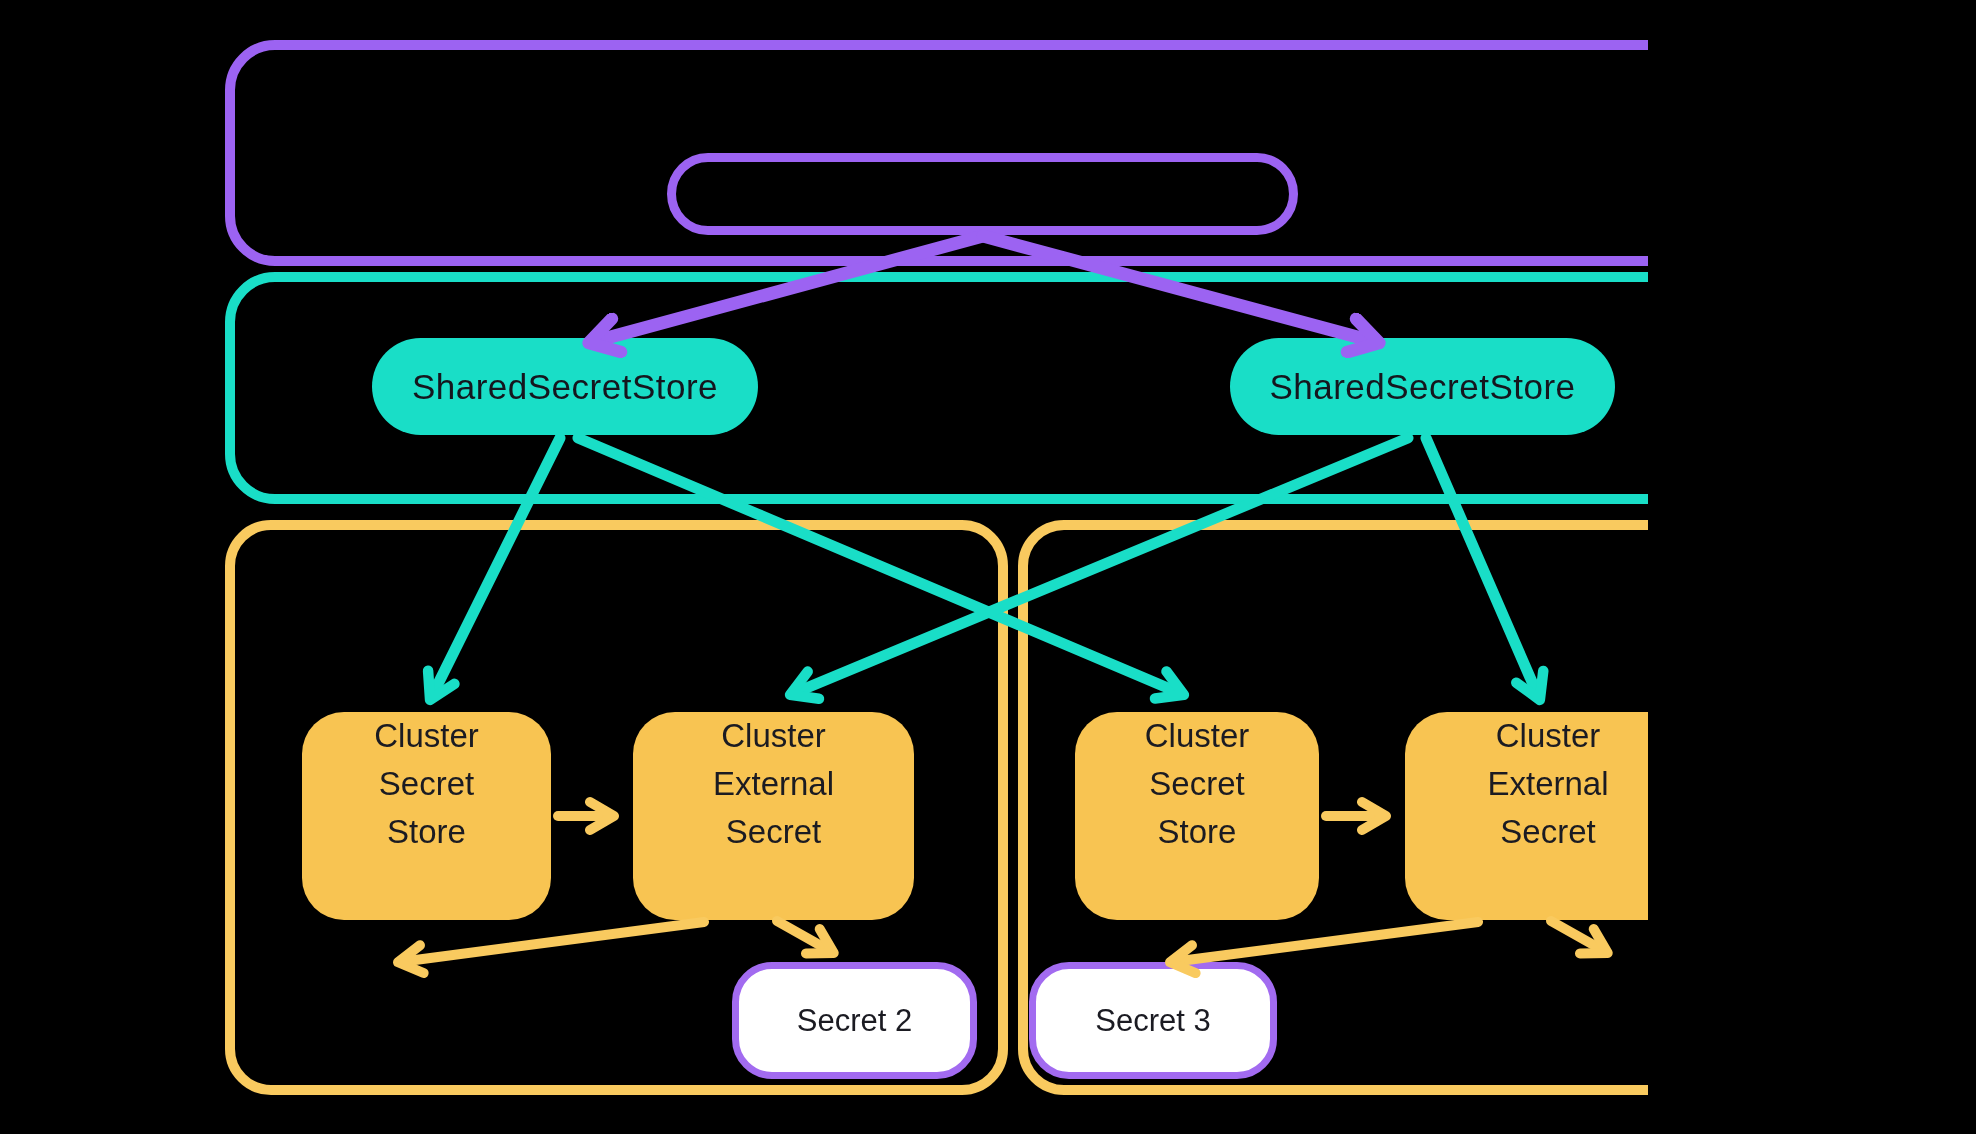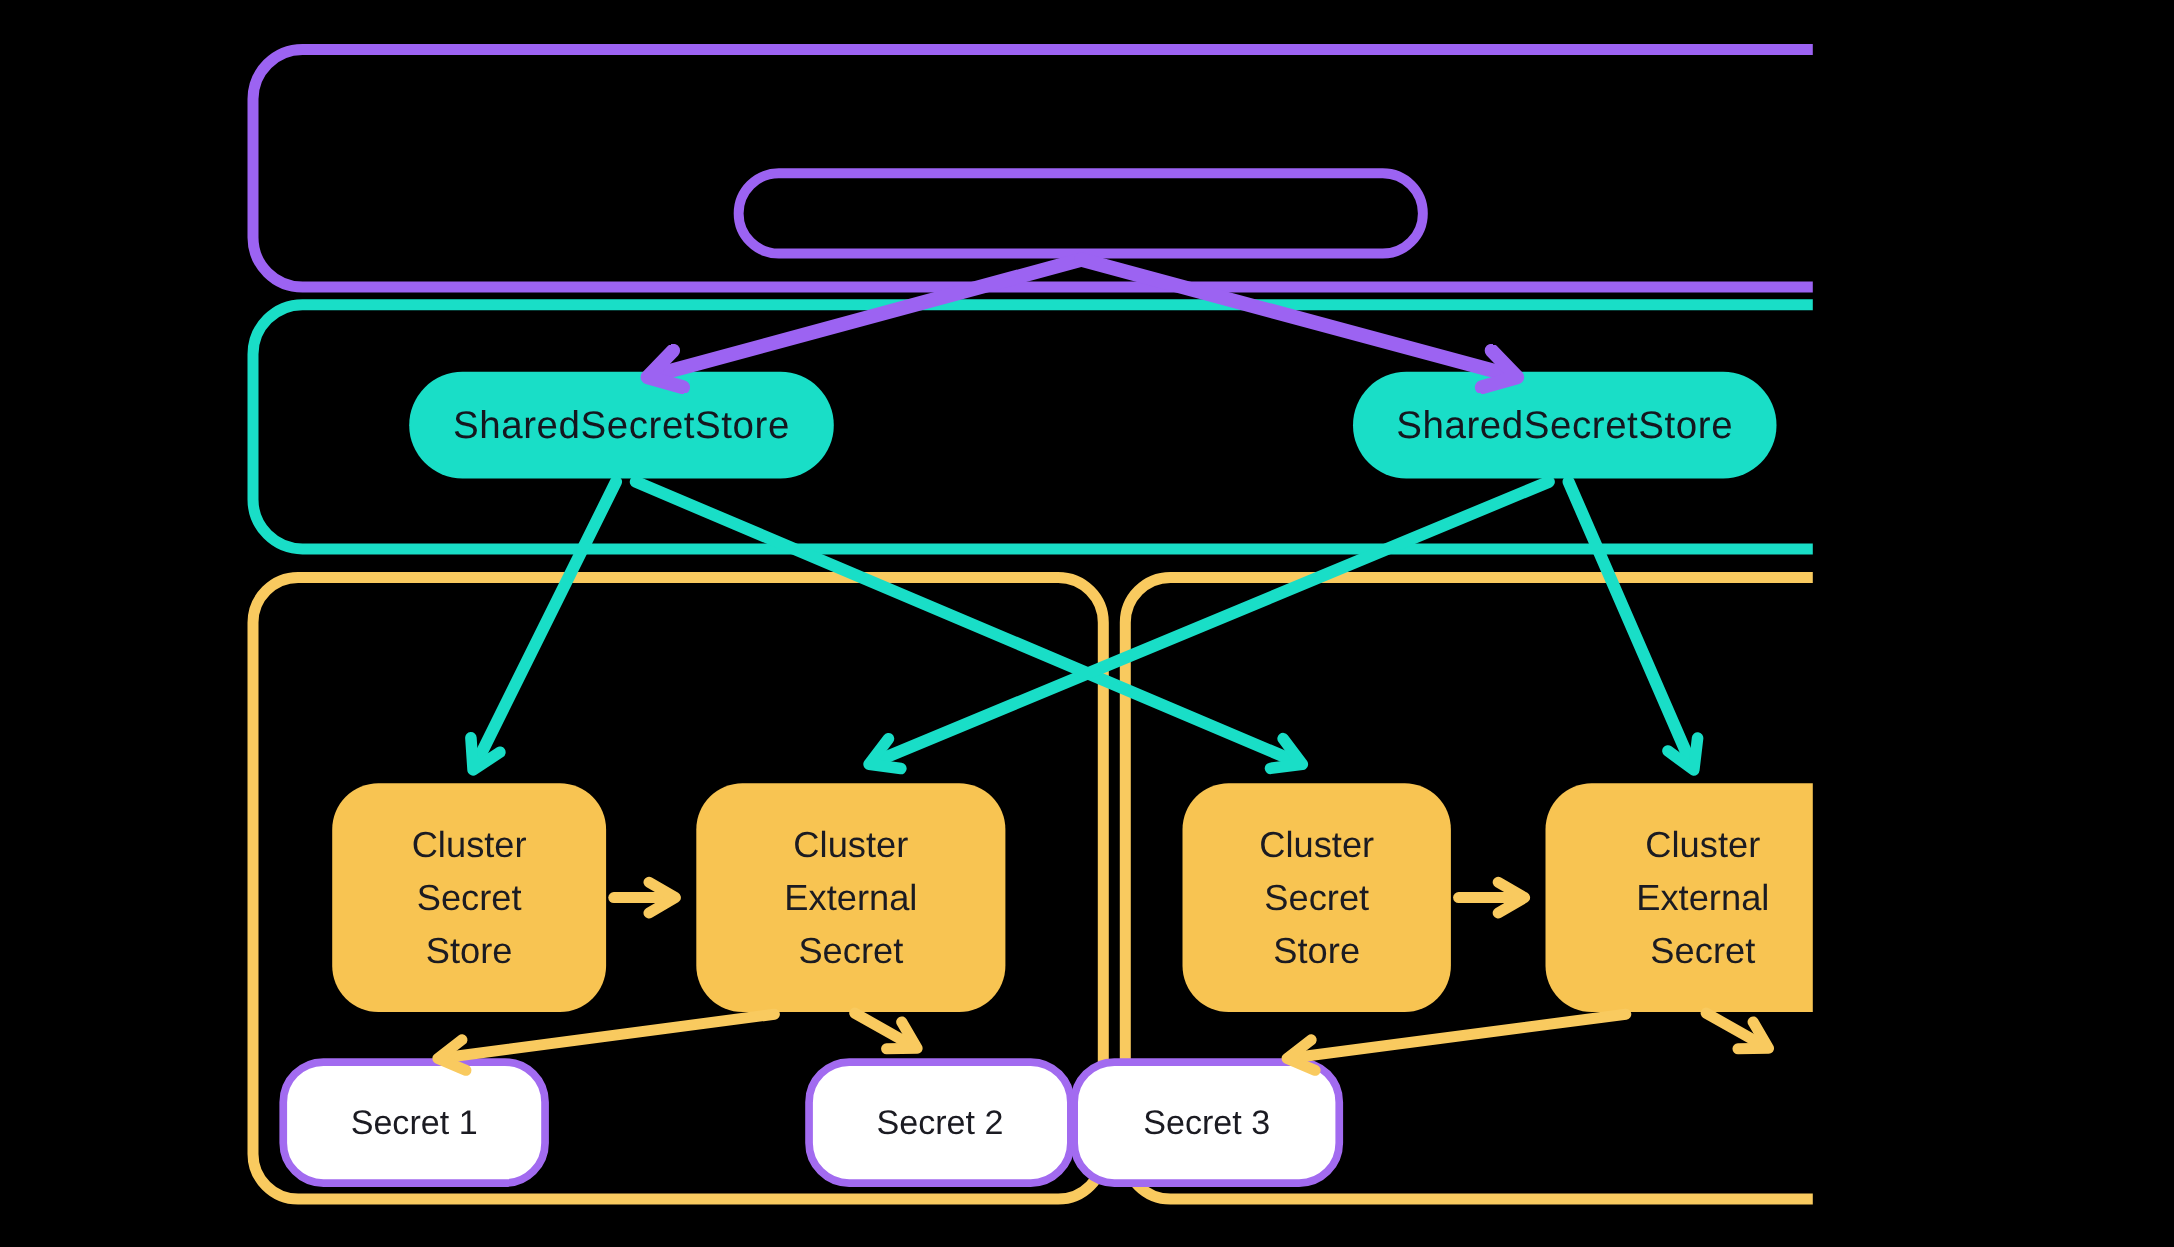--- a/index.html
+++ b/index.html
@@ -49,21 +49,21 @@
     color: #15161E;
     font-size: 35px;
     letter-spacing: 0.5px;
   }
   .orange-node {
     background: #F8C452;
     border-radius: 42px;
     display: flex;
     flex-direction: column;
     align-items: center;
-    justify-content: center;
+    justify-content: flex-start;
     color: #1B1B22;
     font-size: 33px;
     line-height: 48px;
     text-align: center;
   }
   .secret-pill {
     background: #FFFFFF;
     border: 7px solid #A26BF0;
     border-radius: 40px;
     display: flex;
@@ -116,27 +116,24 @@
     <div>Cluster</div>
     <div>Secret</div>
     <div>Store</div>
   </div>
   <div class="abs orange-node" style="left:1405px; top:712px; width:286px; height:208px;">
     <div>Cluster</div>
     <div>External</div>
     <div>Secret</div>
   </div>
 
-  <div class="abs secret-pill" style="left:254px; top:962px; width:245px; height:117px;">
-    <span>Secret 1</span>
-  </div>
   <div class="abs secret-pill" style="left:732px; top:962px; width:245px; height:117px;">
     <span>Secret 2</span>
   </div>
-  <div class="abs secret-pill" style="left:973px; top:962px; width:248px; height:117px;">
+  <div class="abs secret-pill" style="left:1029px; top:962px; width:248px; height:117px;">
     <span>Secret 3</span>
   </div>
 
   <svg class="arrows" viewBox="0 0 1976 1134">
     <defs>
       <marker id="head-purple" viewBox="0 0 40 40" refX="30" refY="20" markerWidth="46" markerHeight="46" markerUnits="userSpaceOnUse" orient="auto">
         <path d="M8 5 L33 20 L8 35" fill="none" stroke="#9C63F2" stroke-width="11" stroke-linecap="round" stroke-linejoin="round"></path>
       </marker>
       <marker id="head-teal" viewBox="0 0 40 40" refX="30" refY="20" markerWidth="42" markerHeight="42" markerUnits="userSpaceOnUse" orient="auto">
         <path d="M8 6 L32 20 L8 34" fill="none" stroke="#19DEC7" stroke-width="10" stroke-linecap="round" stroke-linejoin="round"></path>

